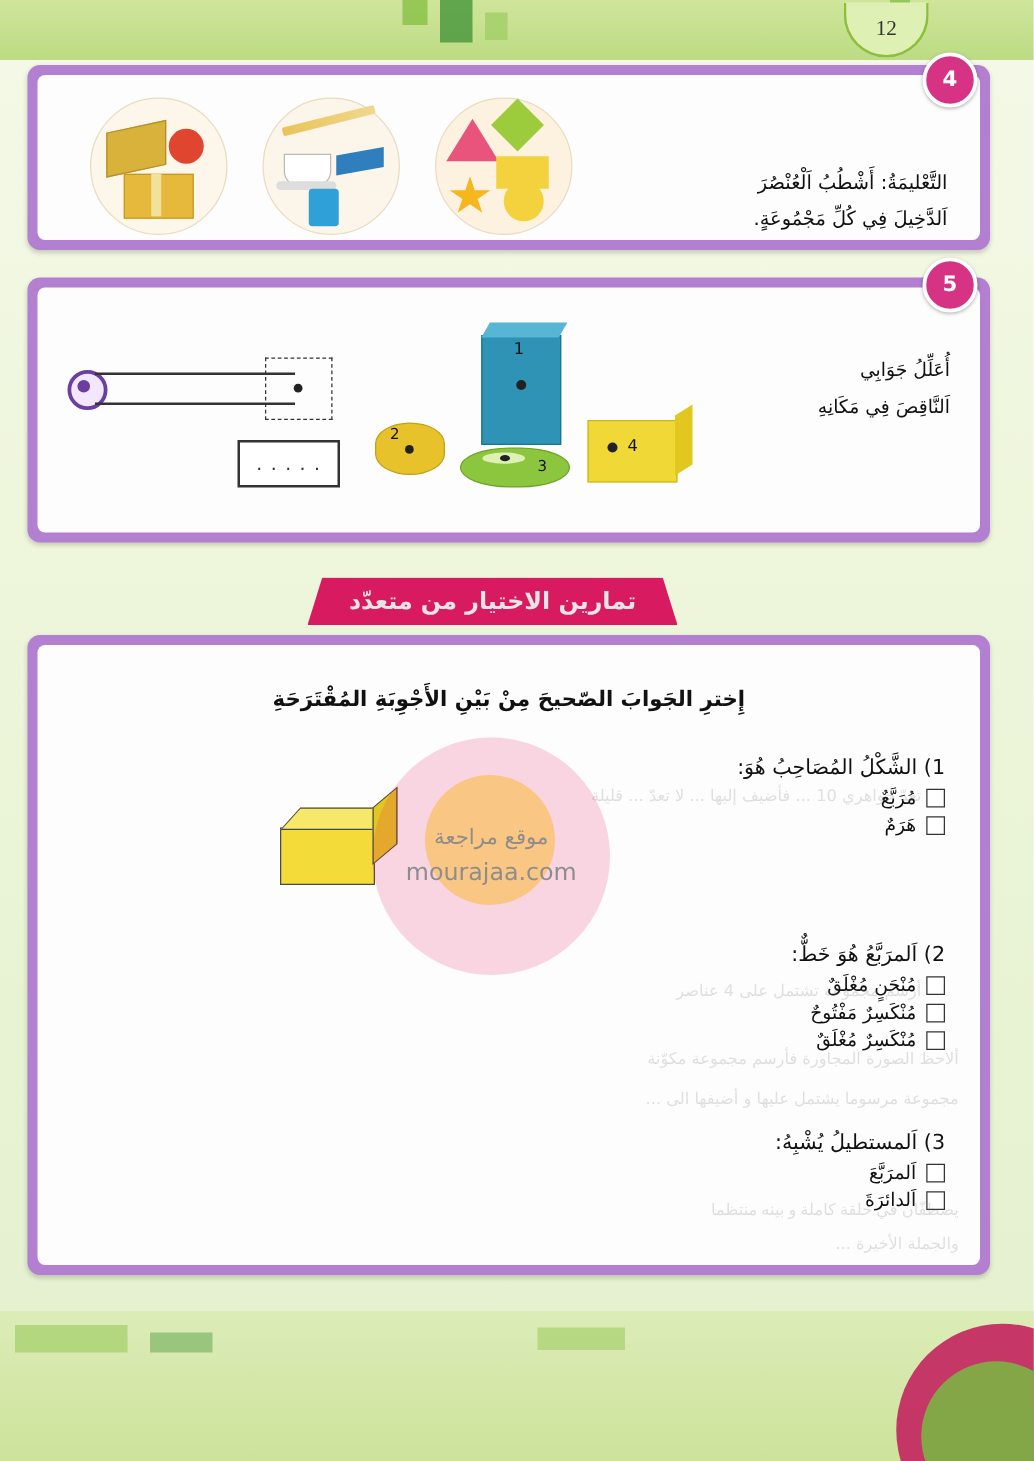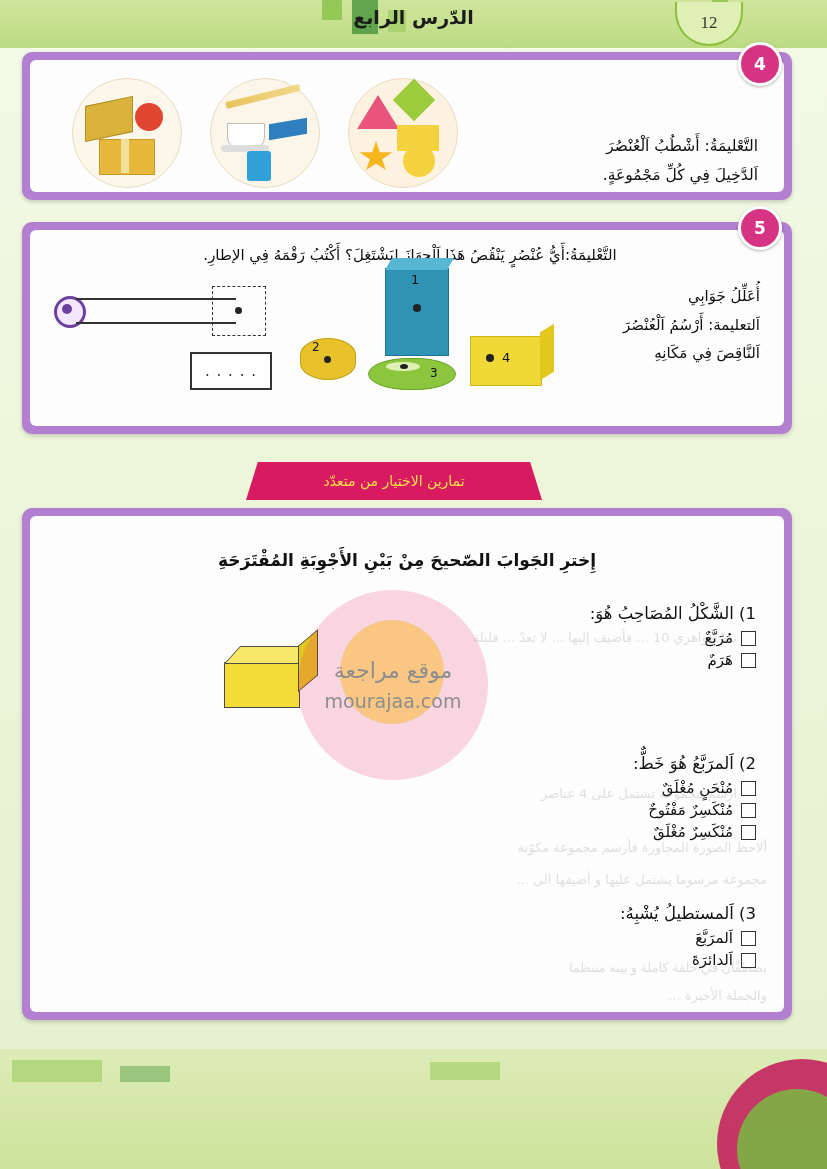--- a/index.html
+++ b/index.html
@@ -81,21 +81,21 @@
   
   #ex5{top:222px;left:22px;width:770px;height:212px;}
   #ex5 .instr-top{position:absolute;right:24px;top:16px;width:700px;font-size:15px;}
   #ex5 .instr-mid{position:absolute;right:24px;top:52px;width:300px;font-size:15px;line-height:1.9;}
   
   .banner{
     position:absolute;top:462px;left:246px;width:296px;height:38px;
     background:#d81b60;
     clip-path:polygon(4% 0,96% 0,100% 100%,0 100%);
     display:flex;align-items:center;justify-content:center;
-    color:#fde047;font-size:14px;font-weight:normal;
+    color:#e5e5e5;font-size:19px;font-weight:bold;
     box-shadow:0 2px 3px rgba(0,0,0,.25);
     z-index:6;
   }
   
   #mcq{top:508px;left:22px;width:770px;height:512px;}
   .mcq-title{
     position:absolute;right:0;left:0;top:34px;text-align:center;
     font-size:17px;font-weight:bold;color:#111;
   }
   .q{position:absolute;right:28px;text-align:right;}
@@ -104,21 +104,21 @@
   .opt .box{
     display:inline-block;width:13px;height:13px;border:1.4px solid #333;background:#fff;flex:none;
   }
   
   .watermark{
     position:absolute;left:298px;top:590px;width:190px;height:190px;border-radius:50%;
     background:rgba(233,30,99,.18);
     display:flex;flex-direction:column;align-items:center;justify-content:center;
     z-index:4;pointer-events:none;
   }
-  .watermark span{color:#8d8d8d;font-size:22px;line-height:1.5;}
+  .watermark span{color:#8d8d8d;font-size:17px;line-height:1.5;}
   .watermark .wm2{font-size:19px;}
   
   .ghost{
     position:absolute;color:rgba(120,120,120,.22);font-size:13px;text-align:right;
     z-index:3;
   }
   .yellow-circ{
     position:absolute;left:340px;top:620px;width:104px;height:104px;border-radius:50%;
     background:rgba(255,214,0,.45);z-index:3;
   }
@@ -144,21 +144,20 @@
 <div class="deco-sq" style="left:690px;top:8px;width:14px;height:32px;background:#4e9a3f;"></div>
 <div class="deco-sq" style="left:712px;top:0;width:16px;height:16px;background:#8bc34a;"></div>
 <div class="deco-sq" style="left:12px;top:1060px;width:90px;height:22px;background:#8bc34a;opacity:.5;"></div>
 <div class="deco-sq" style="left:120px;top:1066px;width:50px;height:16px;background:#4e9a3f;opacity:.45;"></div>
 <div class="deco-sq" style="left:430px;top:1062px;width:70px;height:18px;background:#8bc34a;opacity:.45;"></div>
 <div class="corner"></div>
 <div class="corner2"></div>
 
 <div class="header">
   <div class="page-number">12</div>
-  <div class="lesson-title">الدّرس الرابع</div>
 </div>
 
 <div class="ghost" style="right:90px;top:630px;width:420px;">تعدّ جواهري 10 ... فأضيف إليها ... لا تعدّ ... قليلة</div>
 <div class="ghost" style="right:90px;top:760px;width:420px;margin-top:26px;">أرسم مجموعة تشتمل على 4 عناصر</div>
 <div class="ghost" style="right:60px;top:840px;width:560px;">ألاحظ الصورة المجاورة فأرسم مجموعة مكوّنة</div>
 <div class="ghost" style="right:60px;top:872px;width:560px;">مجموعة مرسوما يشتمل عليها و أضيفها الى ...</div>
 <div class="ghost" style="right:60px;top:960px;width:560px;font-family:Liberation Serif, serif;">يصطفّان في حلقة كاملة و بينه منتظما</div>
 <div class="ghost" style="right:60px;top:988px;width:560px;">والجملة الأخيرة ...</div>
 
 <div class="badge" style="top:42px;left:738px;">4</div>
@@ -196,25 +195,23 @@
       </div>
     </div>
 
   </div>
 </div>
 
 <div class="badge" style="top:206px;left:738px;">5</div>
 <div class="frame" id="ex5">
   <div class="frame-inner">
 
-    <div class="instr-top txt" style="text-align:center;">التَّعْليمَةُ:أَيُّ عُنْصُرٍ يَنْقُصُ هَذَا اَلْجِهَازَ لِيَشْتَغِلَ؟ أَكْتُبُ رَقْمَهُ فِي الإطارِ.</div>
 
     <div class="instr-mid txt">
       <div>أُعَلِّلُ جَوَابِي</div>
-      <div>اَلتعليمة: أَرْسُمُ اَلْعُنْصُرَ</div>
       <div>اَلنَّاقِصَ فِي مَكَانِهِ</div>
     </div>
 
     <div style="position:absolute;left:16px;top:48px;width:250px;height:70px;">
       <div style="position:absolute;left:8px;top:18px;width:26px;height:26px;border-radius:50%;border:3px solid #6b3fa0;background:#f3e6ff;"></div>
       <div style="position:absolute;left:16px;top:26px;width:10px;height:10px;border-radius:50%;background:#6b3fa0;"></div>
       <div style="position:absolute;left:30px;top:20px;width:160px;height:1.6px;background:#333;"></div>
       <div style="position:absolute;left:30px;top:44px;width:160px;height:1.6px;background:#333;"></div>
       <div style="position:absolute;left:166px;top:8px;width:52px;height:48px;border:1.6px dashed #333;"></div>
       <div style="position:absolute;left:189px;top:29px;width:7px;height:7px;border-radius:50%;background:#222;"></div>

